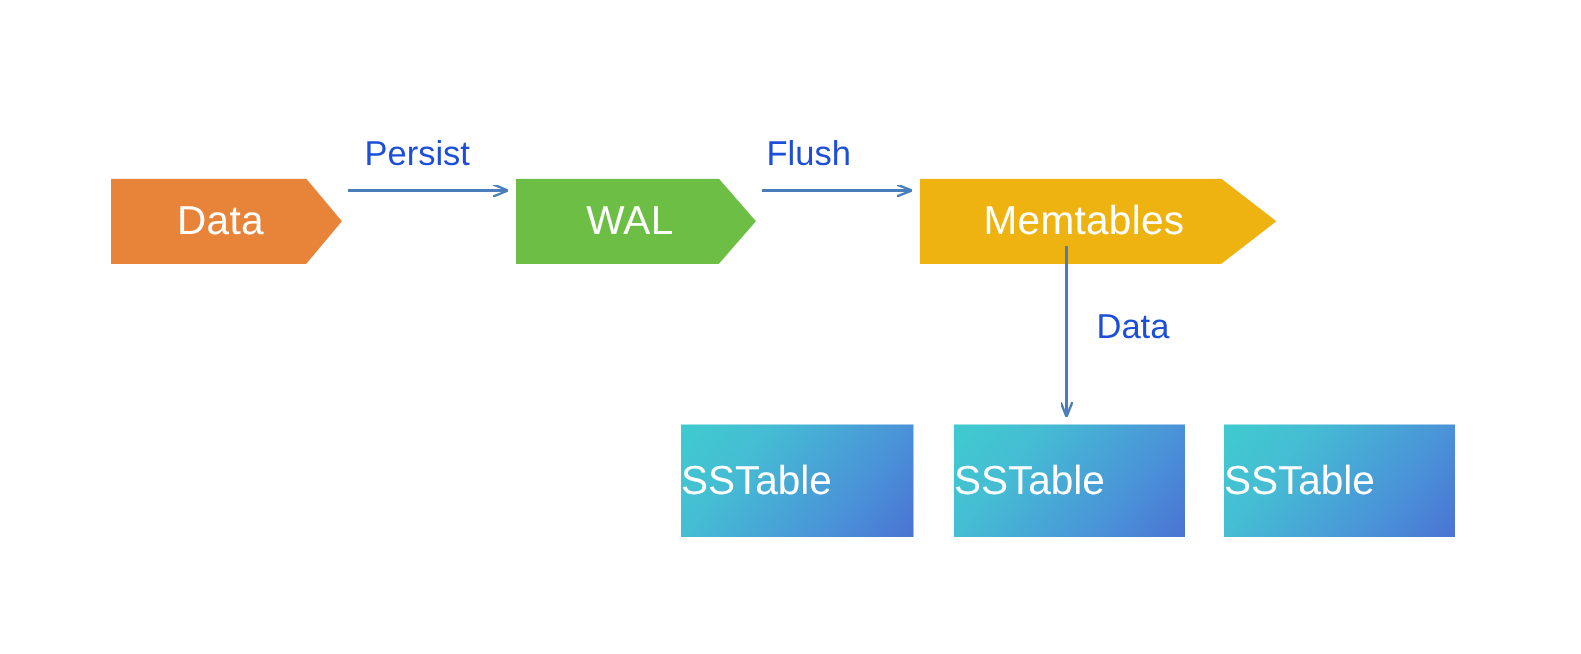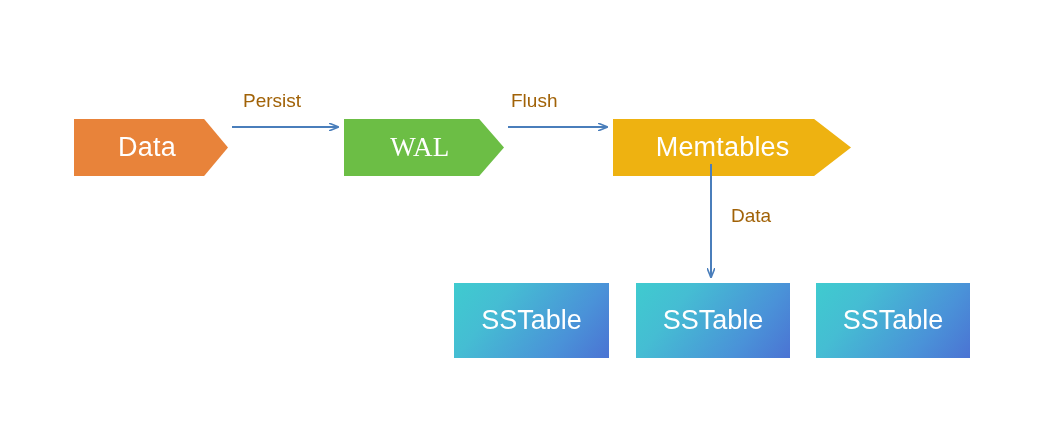--- a/index.html
+++ b/index.html
@@ -35,50 +35,49 @@
   }
   .node-label {
     display: block;
     pointer-events: none;
     transform: translateX(-7%);
   }
   .sstable {
     position: absolute;
     display: flex;
     align-items: center;
-    justify-content: center;
     color: #ffffff;
     font-size: 27px;
     font-weight: 400;
     white-space: nowrap;
     line-height: 1;
     background: linear-gradient(128deg, #3fcbcf 0%, #45bdd3 28%, #4a92d8 72%, #4b73d3 100%);
   }
   .edge-label {
     position: absolute;
-    color: #a16207;
-    font-size: 19px;
+    color: #1d4ed8;
+    font-size: 23px;
     line-height: 1;
     white-space: nowrap;
   }
   .arrow-svg {
     position: absolute;
     overflow: visible;
   }
 </style>
 </head>
 <body>
 
 <div id="canvas">
 
   <div class="node pentagon" style="left:74px; top:95px; width:154px; height:57px; background:#e8833a;">
     <span class="node-label">Data</span>
   </div>
 
-  <div class="node pentagon" style="left:344px; top:95px; width:160px; height:57px; background:#6cbe45;font-family:Liberation Serif, serif;">
+  <div class="node pentagon" style="left:344px; top:95px; width:160px; height:57px; background:#6cbe45;">
     <span class="node-label">WAL</span>
   </div>
 
   <div class="node pentagon" style="left:613px; top:95px; width:238px; height:57px; background:#eeb211;">
     <span class="node-label">Memtables</span>
   </div>
 
   <div class="sstable" style="left:454px; top:283px; width:155px; height:75px;">
     <span>SSTable</span>
   </div>

